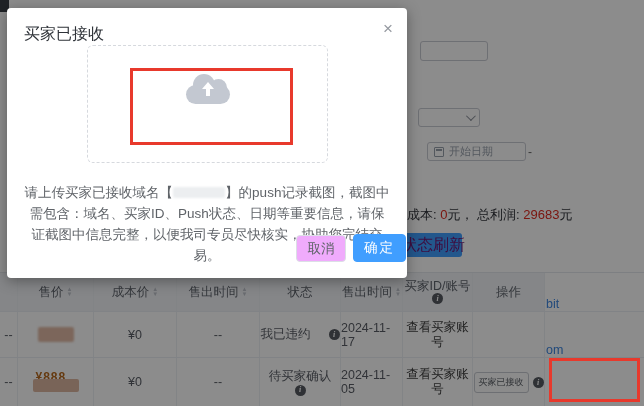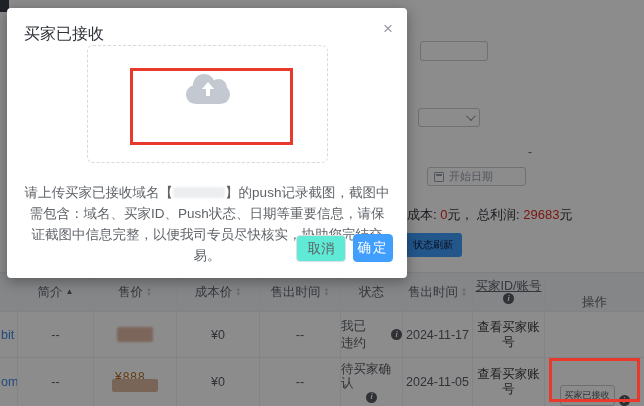--- a/index.html
+++ b/index.html
@@ -6,46 +6,46 @@
   body { font-family:"Liberation Sans","DejaVu Sans",sans-serif; }
   .screen { position:relative; width:644px; height:406px; background:#fff; overflow:hidden; font-family:"Liberation Sans","DejaVu Sans",sans-serif; }
 
   
   .bg { position:absolute; inset:0; z-index:1; }
   .corner-glyph { position:absolute; left:0; top:0; width:9px; height:12px; background:#3a3f45; }
   .flt-input { position:absolute; background:#fff; border:1px solid #c9ccd4; border-radius:3px; }
   .flt-text-input { left:420px; top:41px; width:68px; height:20px; }
   .flt-select { left:418px; top:108px; width:62px; height:19px; display:flex; align-items:center; justify-content:flex-end; padding-right:6px; }
   .chev { width:7px; height:7px; border-right:1.5px solid #8a8f99; border-bottom:1.5px solid #8a8f99; transform:rotate(45deg) translateY(-2px); }
-  .date-box { position:absolute; top:142px; height:19px; background:#fff; border:1px solid #c9ccd4; border-radius:3px; display:flex; align-items:center; gap:5px; padding:0 6px; color:#9aa2ad; font-size:11px;margin-top:25px; }
+  .date-box { position:absolute; top:142px; height:19px; background:#fff; border:1px solid #c9ccd4; border-radius:3px; display:flex; align-items:center; gap:5px; padding:0 6px; color:#9aa2ad; font-size:11px; }
   .date-start { left:427px; width:99px; }
   .date-end { left:536px; width:95px; }
   .date-sep { position:absolute; left:528px; top:145px; font-size:12px; color:#666; }
   .cal-icon { width:10px; height:10px; border:1px solid #98a0ab; border-radius:1px; position:relative; display:inline-block; flex:0 0 auto; }
   .cal-icon::before { content:""; position:absolute; top:1px; left:1px; right:1px; height:2px; background:#98a0ab; }
   .summary { position:absolute; left:394px; top:206px; font-size:13px; color:#30333a; white-space:nowrap; }
   .summary .red { color:#e02b20; }
-  .refresh-btn { position:absolute; left:404px; top:233px; width:58px; height:24px; background:#409eff; color:#0f172a; font-size:10px; border:none; border-radius:3px; display:flex; align-items:center; justify-content:center; white-space:nowrap; }
+  .refresh-btn { position:absolute; left:404px; top:233px; width:58px; height:24px; background:#409eff; color:#701a75; font-size:16px; border:none; border-radius:3px; display:flex; align-items:center; justify-content:center; white-space:nowrap; }
 
   
   .tbl { position:absolute; left:0; top:272px; width:644px; display:grid; grid-template-columns:18px 76px 83px 83px 81px 62px 70px 72px 99px; grid-template-rows:39px 46px 49px; border-top:1px solid #e4e7ed; font-size:12.5px; color:#5a5e66; }
   .tbl > div { border-right:1px solid #edf0f5; border-bottom:1px solid #ebeef5; display:flex; align-items:center; justify-content:center; overflow:hidden; }
   .tbl > div:nth-child(9n) { border-right:none;align-items:flex-end; }
   .th { background:#f2f4f8; color:#5f646c; gap:3px; }
-  .th-stack { flex-direction:column; line-height:13px; gap:0;text-decoration:underline; }
+  .th-stack { flex-direction:column; line-height:13px; gap:0; }
   .caret-up { font-size:8px; color:#5a5e66; line-height:8px; }
   .caret-pair { display:inline-flex; flex-direction:column; font-size:6px; line-height:5px; color:#c0c4cc; }
   .cell-domain { justify-content:flex-start !important; padding-left:1px; color:#3f87e0; white-space:nowrap; }
   .link { color:#404040; text-align:center; line-height:15px; width:64px; cursor:pointer; }
   .info-dot { width:11px; height:11px; border-radius:50%; background:#565a61; color:#fff; font-size:8px; font-style:italic; font-weight:bold; display:inline-flex; align-items:center; justify-content:center; flex:0 0 auto; font-family:"Liberation Serif",serif; }
   .status-wrap { flex-direction:column; gap:2px; line-height:14px; }
   .status-row { display:flex; align-items:center; gap:18px; }
   .redact-patch { width:36px; height:15px; background:#e2bba6; border-radius:2px; filter:blur(1px); }
   .glimpse { position:relative; width:46px; height:20px; }
-  .glimpse .txt { position:absolute; top:-2px; left:3px; color:#b96a1e; font-size:12px; font-weight:normal; letter-spacing:1px; white-space:nowrap; }
+  .glimpse .txt { position:absolute; top:-2px; left:3px; color:#b96a1e; font-size:12px; font-weight:bold; letter-spacing:1px; white-space:nowrap; }
   .glimpse .patch { position:absolute; top:7px; left:0; width:46px; height:13px; background:#ddb6a0; border-radius:2px; filter:blur(0.7px); }
   .mini-btn { background:#fdfdfd; border:1px solid #c6cad1; border-radius:3px; font-size:9px; color:#555a61; padding:3px 4px; white-space:nowrap; cursor:pointer; }
   .action-cell { gap:4px; }
 
   
   .overlay { position:absolute; inset:0; background:rgba(0,0,0,0.45); z-index:5; }
 
   
   .modal { position:absolute; left:7px; top:8px; width:400px; height:270px; background:#fff; border-radius:4px; box-shadow:0 3px 14px rgba(0,0,0,0.35); z-index:10; }
   .modal-title { position:absolute; left:17px; top:16px; font-size:16px; color:#2f3339; }
@@ -55,22 +55,22 @@
   .cloud .c-body { position:absolute; left:0; bottom:0; width:44px; height:19px; background:#c3c8d1; border-radius:10px; }
   .cloud .c-b1 { position:absolute; left:7px; top:0; width:22px; height:22px; background:#c3c8d1; border-radius:50%; }
   .cloud .c-b2 { position:absolute; right:3px; top:5px; width:17px; height:17px; background:#c3c8d1; border-radius:50%; }
   .cloud .c-arrow { position:absolute; left:16px; top:8px; width:0; height:0; border-left:6px solid transparent; border-right:6px solid transparent; border-bottom:7px solid #fff; }
   .cloud .c-stem { position:absolute; left:20px; top:14px; width:4px; height:8px; background:#fff; }
   .drop-text { font-size:13.5px; color:#5f6368; }
   .drop-text .blue { color:#409eff; cursor:pointer; }
   .modal-desc { position:absolute; left:16px; top:174px; width:368px; font-size:13.5px; line-height:21px; color:#5f6368; text-align:center; }
   .redacted-domain { display:inline-block; width:52px; height:11px; background:#eceef0; border-radius:2px; filter:blur(1px); vertical-align:-1px; }
   .btn { position:absolute; border-radius:4px; font-size:13.5px; display:flex; align-items:center; justify-content:center; cursor:pointer; }
-  .btn-cancel { left:289px; top:227px; width:50px; height:27px; background:#5eead4; border:1px solid #dcdfe6; color:#5f6368; }
-  .btn-confirm { left:346px; top:226px; width:40px; height:28px; background:#409eff; border:1px solid #409eff; color:#fff; letter-spacing:2px; }
+  .btn-cancel { left:289px; top:227px; width:50px; height:27px; background:#f0abfc; border:1px solid #dcdfe6; color:#5f6368; }
+  .btn-confirm { left:346px; top:226px; width:53px; height:28px; background:#409eff; border:1px solid #409eff; color:#fff; letter-spacing:2px; }
 
   
   .anno { position:absolute; border:3px solid #e8392c; z-index:30; pointer-events:none; }
   .anno-upload { left:130px; top:68px; width:163px; height:77px; }
   .anno-action { left:549px; top:358px; width:91px; height:44px; }
 </style>
 </head>
 <body>
 
 <div class="screen">
@@ -95,24 +95,20 @@
       <span class="red">0</span><span>元，</span>
       <span>总利润:</span>
       <span class="red">29683</span><span>元</span>
     </div>
 
     <button class="refresh-btn">状态刷新</button>
 
     <div class="tbl">
 
       <div class="th"></div>
-      <div class="th">
-        <span>简介</span>
-        <span class="caret-up">▲</span>
-      </div>
       <div class="th">
         <span>售价</span>
         <span class="caret-pair">
             <span>▲</span>
             <span>▼</span>
           </span>
       </div>
       <div class="th">
         <span>成本价</span>
         <span class="caret-pair">

